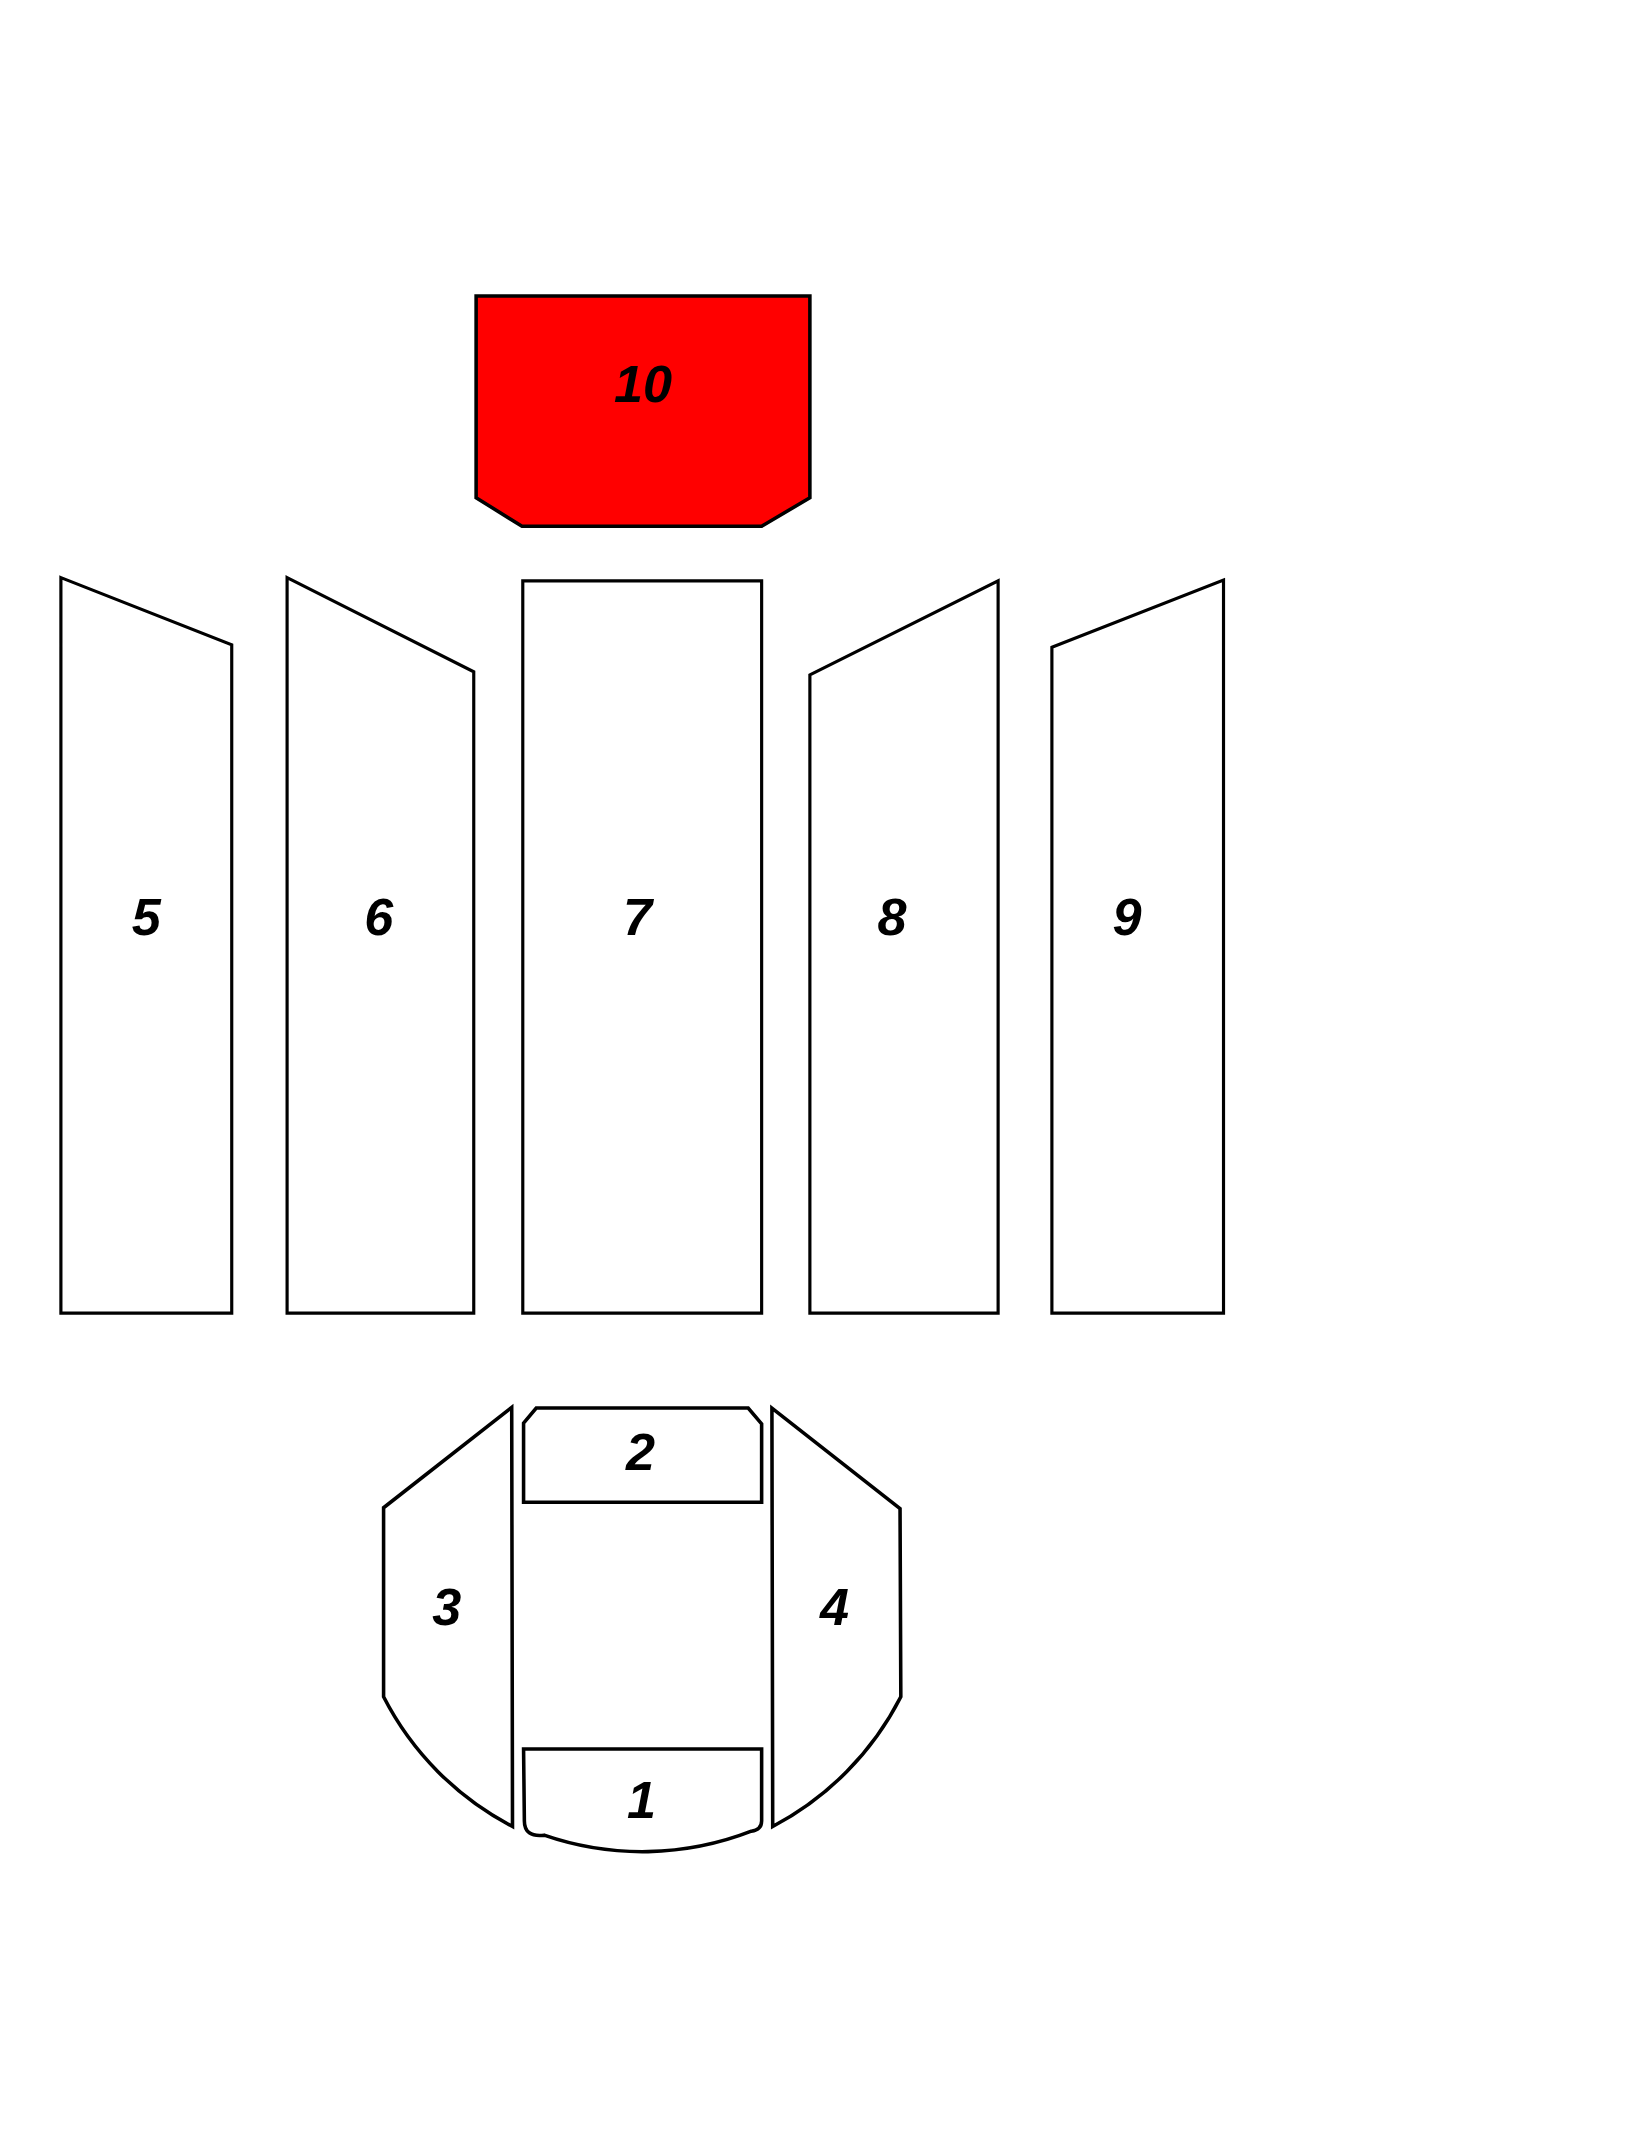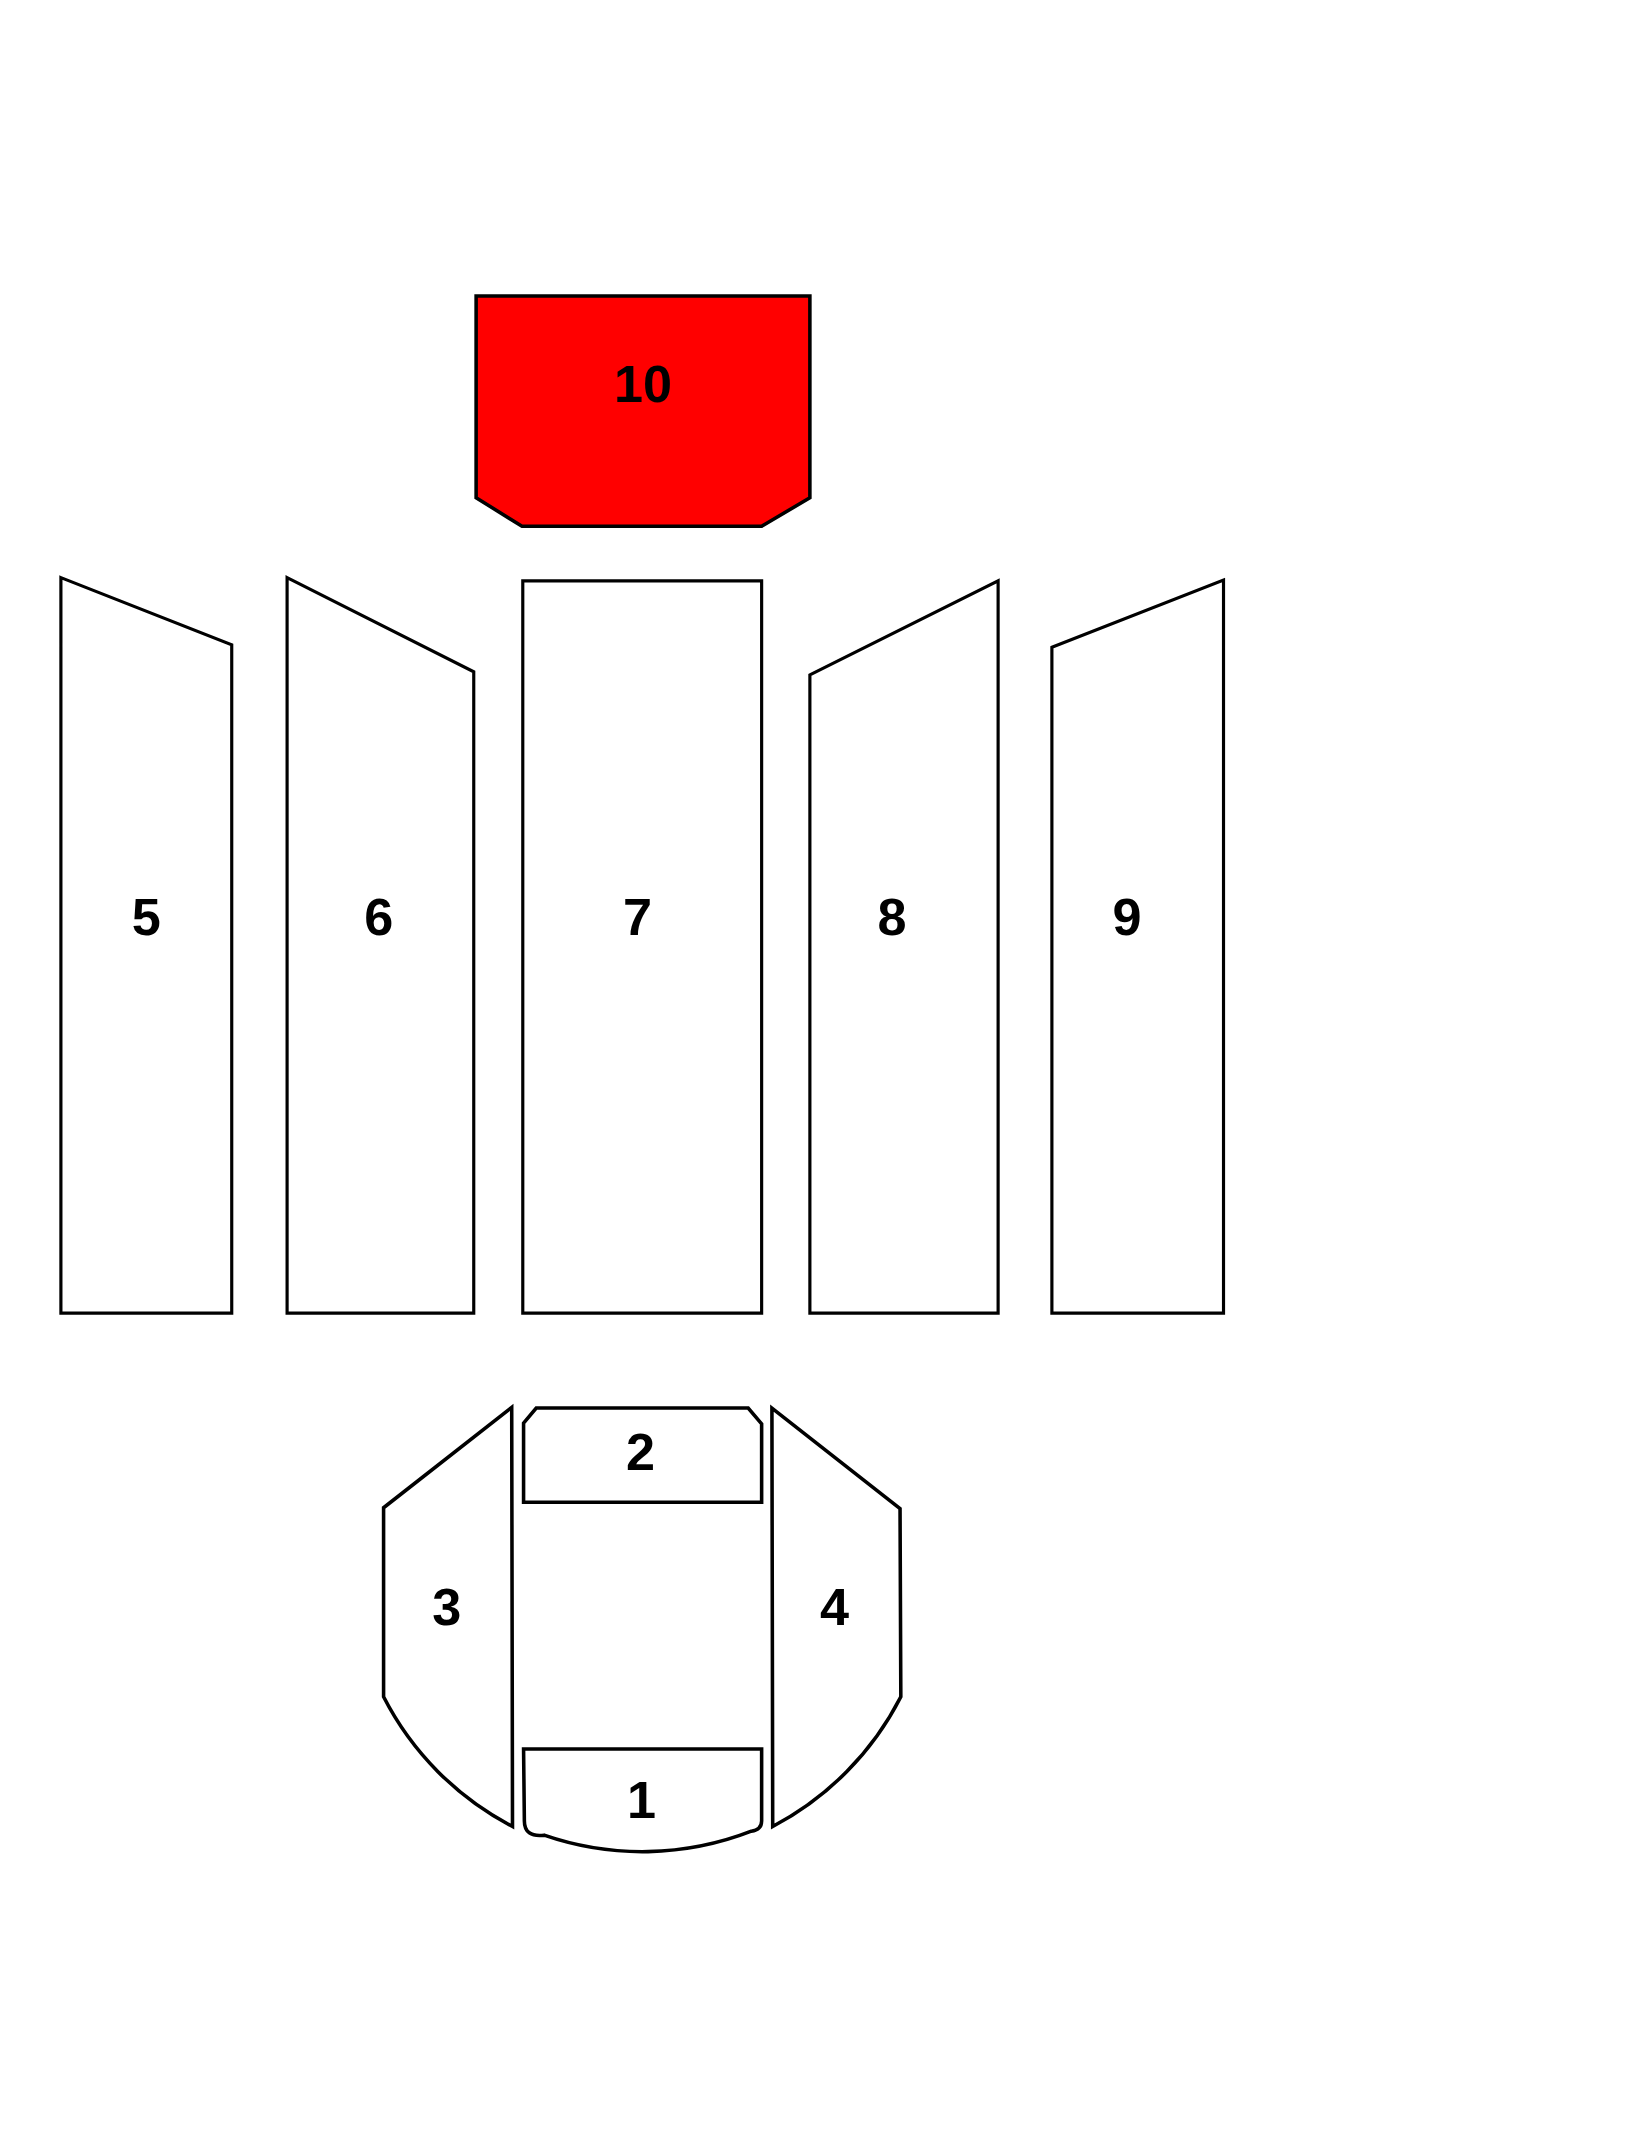--- a/index.html
+++ b/index.html
@@ -6,20 +6,21 @@
     margin: 0;
     padding: 0;
     background: #ffffff;
   }
   .diagram-canvas {
     position: relative;
     width: 1286px;
     height: 2136px;
     background: #ffffff;
     overflow: hidden;
+    font-style: italic;
   }
   svg { display: block; width: 100%; height: 100%; }
   .part-shape {
     stroke: #000000;
     stroke-width: 4.5;
     stroke-linejoin: miter;
   }
   .panel-shape {
     stroke-width: 4;
   }

